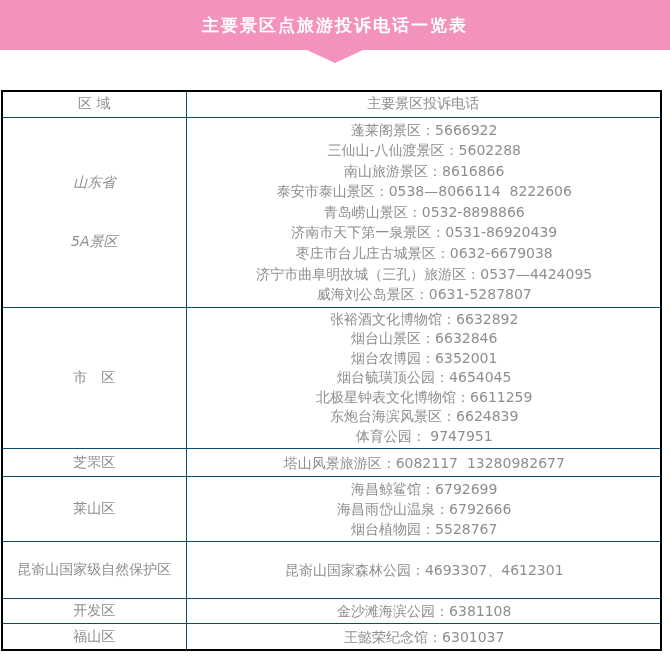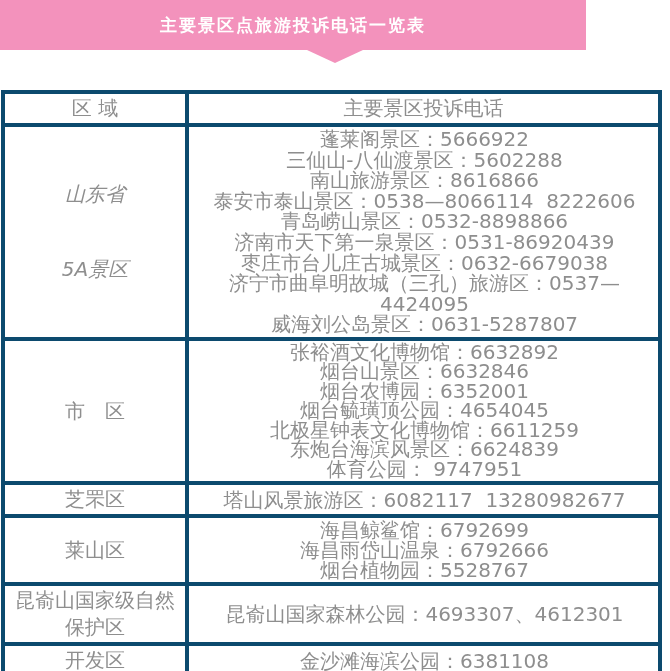--- a/index.html
+++ b/index.html
@@ -6,21 +6,21 @@
   .screen {
     position:relative;
     width:670px; height:671px;
     background:#ffffff;
     font-family:"DejaVu Sans", sans-serif;
     overflow:hidden;
   }
   
   .banner {
     position:absolute; top:0; left:0;
-    width:586px; height:50px;
+    width:670px; height:50px;
     background:#F392BC;
     display:flex; align-items:center; justify-content:center;
   }
   .banner-title {
     color:#ffffff;
     font-size:17px;
     font-weight:bold;
     letter-spacing:2px;
     font-family:"DejaVu Serif", serif;
   }
@@ -33,23 +33,23 @@
   }
   
   table.complaints {
     position:absolute; top:90px; left:1px;
     width:661px;
     border-collapse:collapse;
     table-layout:fixed;
     border:2px solid #000000;
   }
   table.complaints th, table.complaints td {
-    border:4px solid #0c4a6e;
+    border:1px solid #0c4a6e;
     color:#8E8E8E;
-    font-size:20px;
+    font-size:14px;
     font-weight:normal;
     overflow:hidden;
   }
   col.region-col { width:184px; }
   .region-cell, th { text-align:center; vertical-align:middle; }
   .phone-head { text-align:center; }
   .phone-cell {
     text-align:center;
     vertical-align:middle;
     padding:2px 6px 2px 8px;

